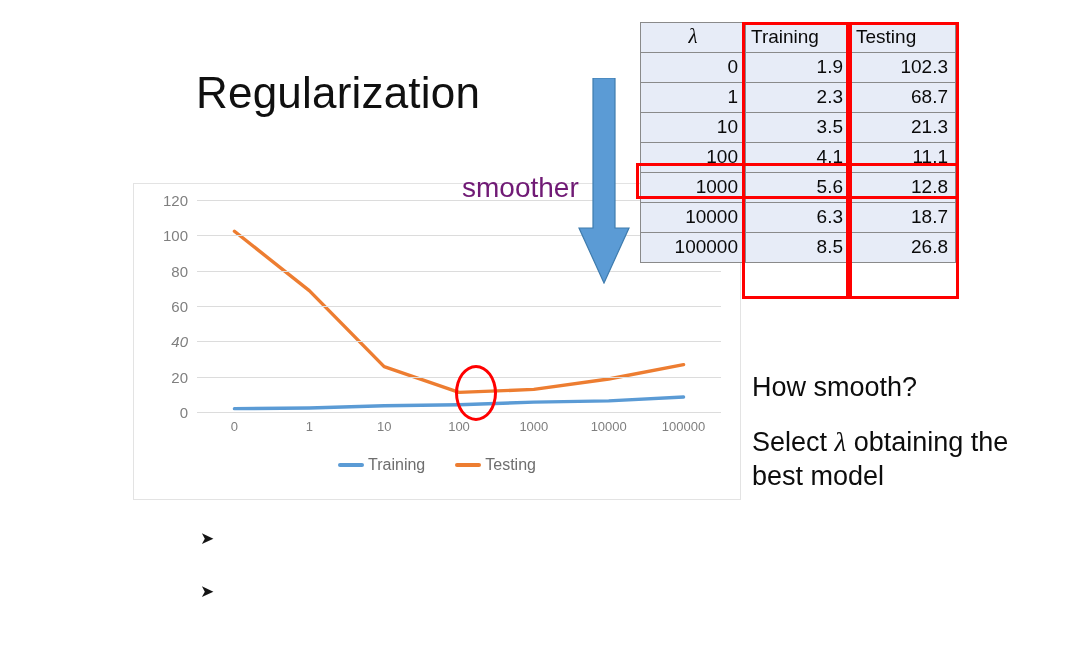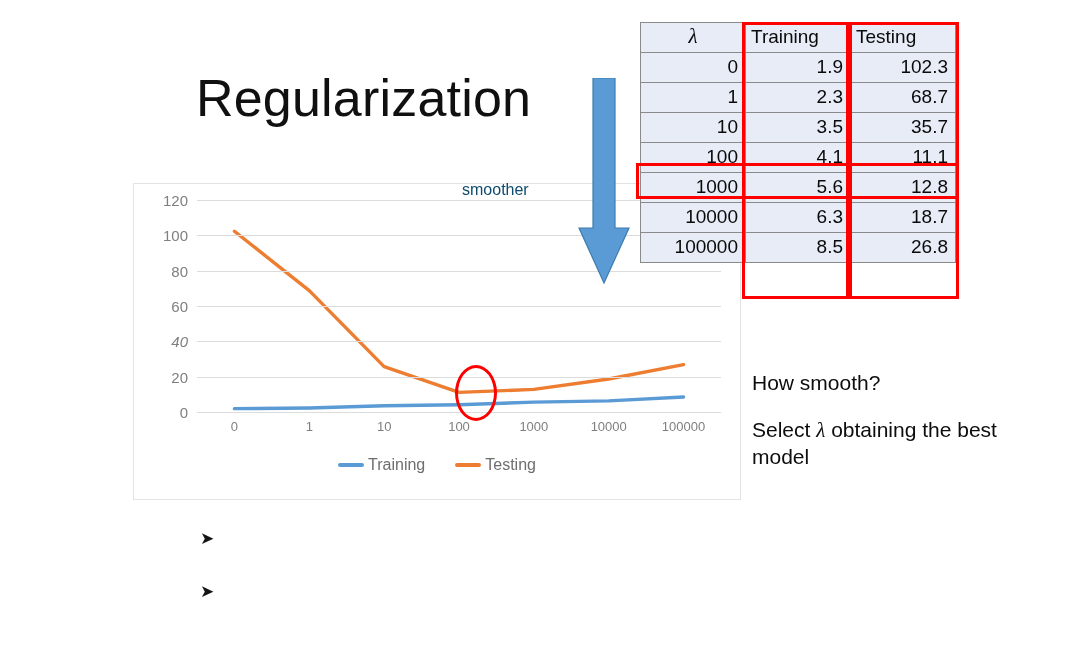--- a/index.html
+++ b/index.html
@@ -2,21 +2,21 @@
 <html><head>
 <meta charset="utf-8">
 <style>
   html,body{margin:0;padding:0;background:#ffffff;}
   body{width:1072px;height:656px;position:relative;overflow:hidden;
        font-family:"Liberation Sans","DejaVu Sans",sans-serif;color:#000;}
 
   
   #slide-title{
     position:absolute;left:196px;top:68px;
-    font-size:52px;font-weight:400;letter-spacing:.2px;color:#101010;
+    font-size:44px;font-weight:400;letter-spacing:.2px;color:#101010;
     white-space:nowrap;
   }
 
   
   #chart-frame{
     position:absolute;left:133px;top:183px;width:608px;height:317px;
     background:#ffffff;border:1px solid #e3e3e3;box-sizing:border-box;
   }
   #plot-area{position:absolute;left:63px;top:16px;width:524px;height:212px;}
   .gridline{position:absolute;left:0;width:100%;height:1px;background:#dcdcdc;}
@@ -42,21 +42,21 @@
 
   
   #highlight-ellipse{
     position:absolute;left:455px;top:365px;width:42px;height:56px;
     border:3px solid #ff0000;border-radius:50%;box-sizing:border-box;
     pointer-events:none;
   }
 
   
   #smoother-label{
-    position:absolute;left:462px;top:181px;font-size:16px;color:#0c4a6e;
+    position:absolute;left:462px;top:172px;font-size:28px;color:#701a75;
     white-space:nowrap;
   }
 
   
   #down-arrow{position:absolute;left:578px;top:78px;width:52px;height:206px;}
 
   
   #data-table-wrap{position:absolute;left:640px;top:22px;}
   table{border-collapse:collapse;font-size:19px;color:#0a0a0a;}
   th,td{
@@ -73,21 +73,21 @@
   .lambda-glyph{font-family:"Liberation Serif","DejaVu Serif",serif;font-style:italic;font-size:21px;}
 
   
   .red-box{position:absolute;border:3px solid #ff0000;box-sizing:border-box;pointer-events:none;}
   #red-box-training{left:742px;top:22px;width:107px;height:277px;}
   #red-box-testing{left:849px;top:22px;width:110px;height:277px;}
   #red-box-row100{left:636px;top:163px;width:323px;height:36px;}
 
   
   #notes{position:absolute;left:752px;top:370px;width:300px;}
-  .note{font-size:21px;color:#0d0d0d;line-height:1.28;}
+  .note{font-size:27px;color:#0d0d0d;line-height:1.28;}
   #note-how{margin-bottom:20px;}
 
   
   #bullets{position:absolute;left:200px;top:528px;width:820px;}
   .bullet{display:flex;align-items:flex-start;font-size:20px;color:#141414;margin-bottom:33px;}
   .bullet-marker{
     font-family:"DejaVu Sans",sans-serif;font-size:17px;line-height:1.2;
     margin-right:8px;color:#141414;
   }
   .bullet-text{line-height:1.2;white-space:nowrap;}
@@ -162,21 +162,21 @@
           <td class="col-test">102.3</td>
         </tr>
         <tr>
           <td class="col-lambda">1</td>
           <td class="col-train">2.3</td>
           <td class="col-test">68.7</td>
         </tr>
         <tr>
           <td class="col-lambda">10</td>
           <td class="col-train">3.5</td>
-          <td class="col-test">35.7</td>
+          <td class="col-test">21.3</td>
         </tr>
         <tr>
           <td class="col-lambda">100</td>
           <td class="col-train">4.1</td>
           <td class="col-test">11.1</td>
         </tr>
         <tr>
           <td class="col-lambda">1000</td>
           <td class="col-train">5.6</td>
           <td class="col-test">12.8</td>

